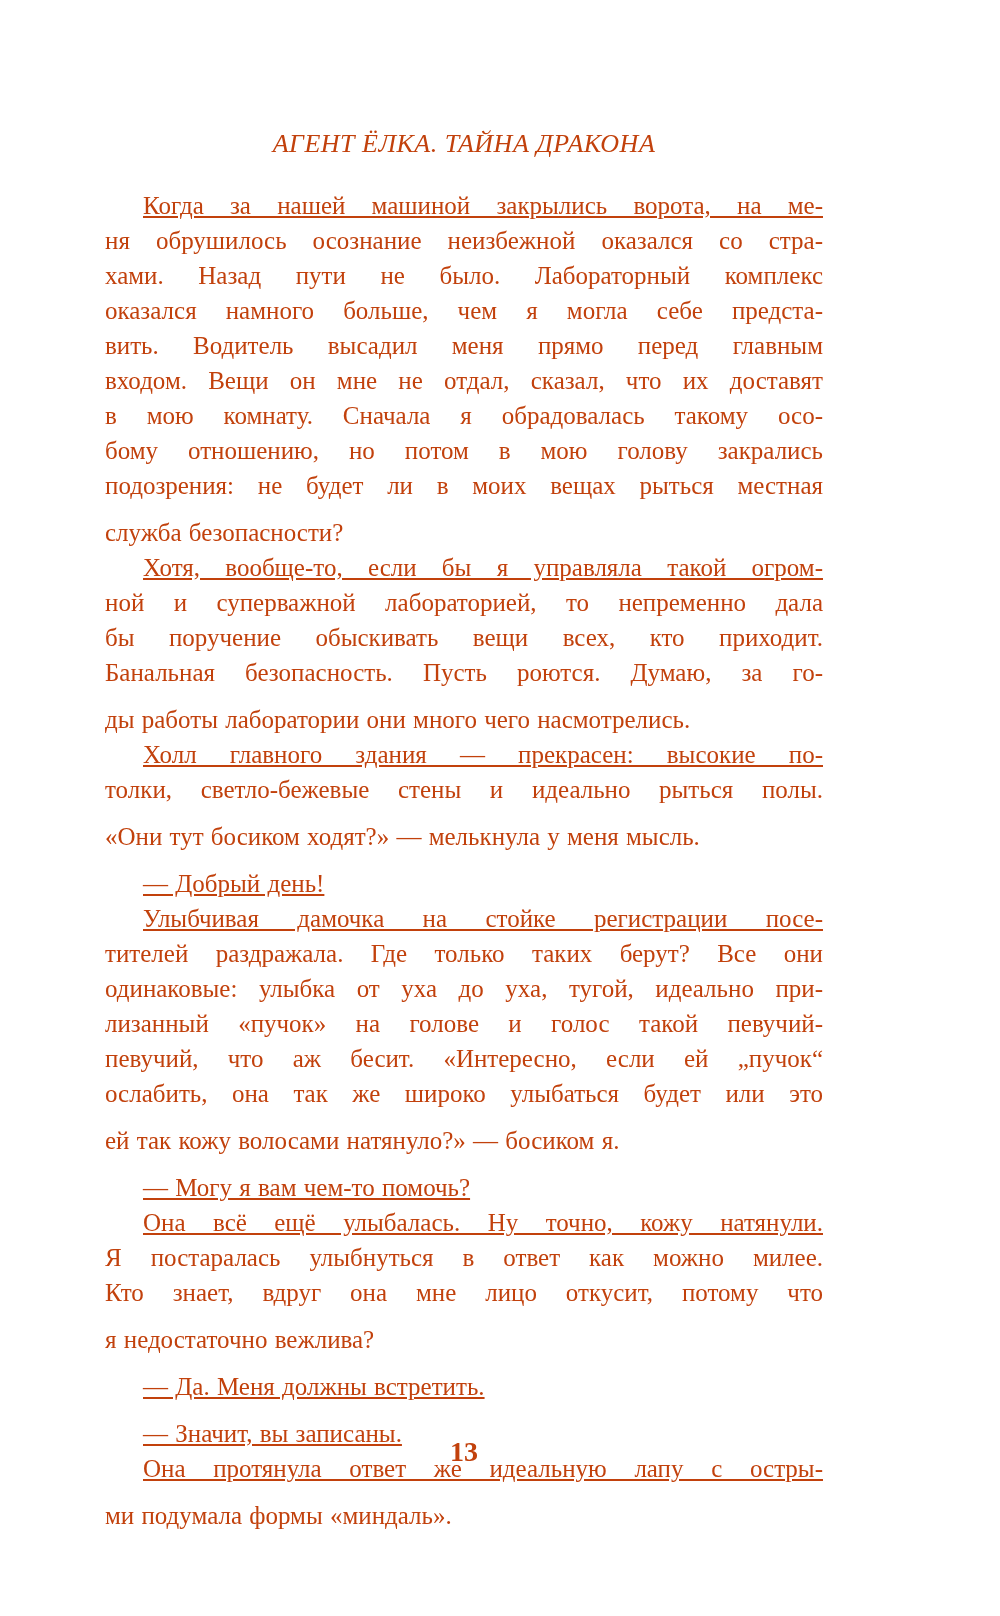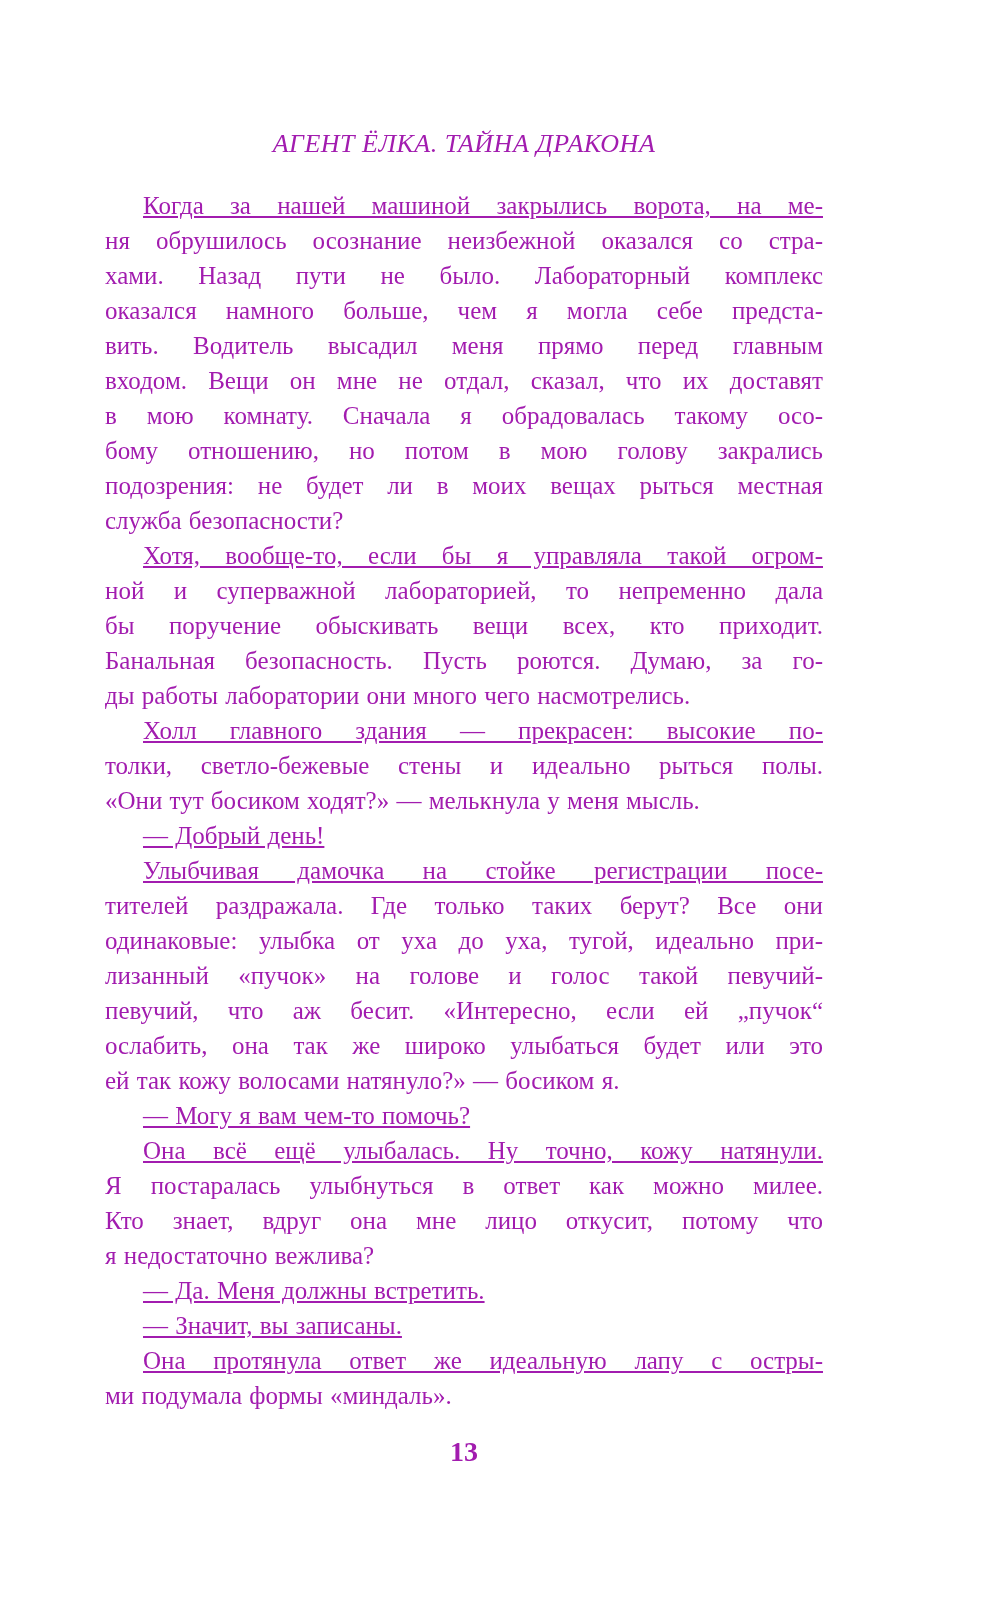--- a/index.html
+++ b/index.html
@@ -40,36 +40,37 @@
     text-align: justify;
     text-align-last: justify;
     word-spacing: 1px;
   }
   .line.first {
     text-indent: 38px;
     text-decoration: underline;
   }
   .line.last {
     text-align-last: left;
+    margin-top: 12px;
   }
   .page-number {
     position: absolute;
     left: 105px;
     width: 718px;
     top: 1434px;
     text-align: center;
     font-size: 28px;
     font-weight: bold;
     line-height: 35px;
   }
 </style>
 </head>
 <body>
 
-<div class="page" style="background: rgb(255, 255, 255); color: #a21caf;">
+<div class="page" style="background: rgb(255, 255, 255); color: #c2410c;">
   <div class="textblock">
     <div class="running-header">АГЕНТ ЁЛКА. ТАЙНА ДРАКОНА</div>
     <div>
         <div class="paragraph">
           <div class="line first">Когда за нашей машиной закрылись ворота, на ме-</div>
           <div class="line">ня обрушилось осознание неизбежной оказался со стра-</div>
           <div class="line">хами. Назад пути не было. Лабораторный комплекс</div>
           <div class="line">оказался намного больше, чем я могла себе предста-</div>
           <div class="line">вить. Водитель высадил меня прямо перед главным</div>
           <div class="line">входом. Вещи он мне не отдал, сказал, что их доставят</div>

